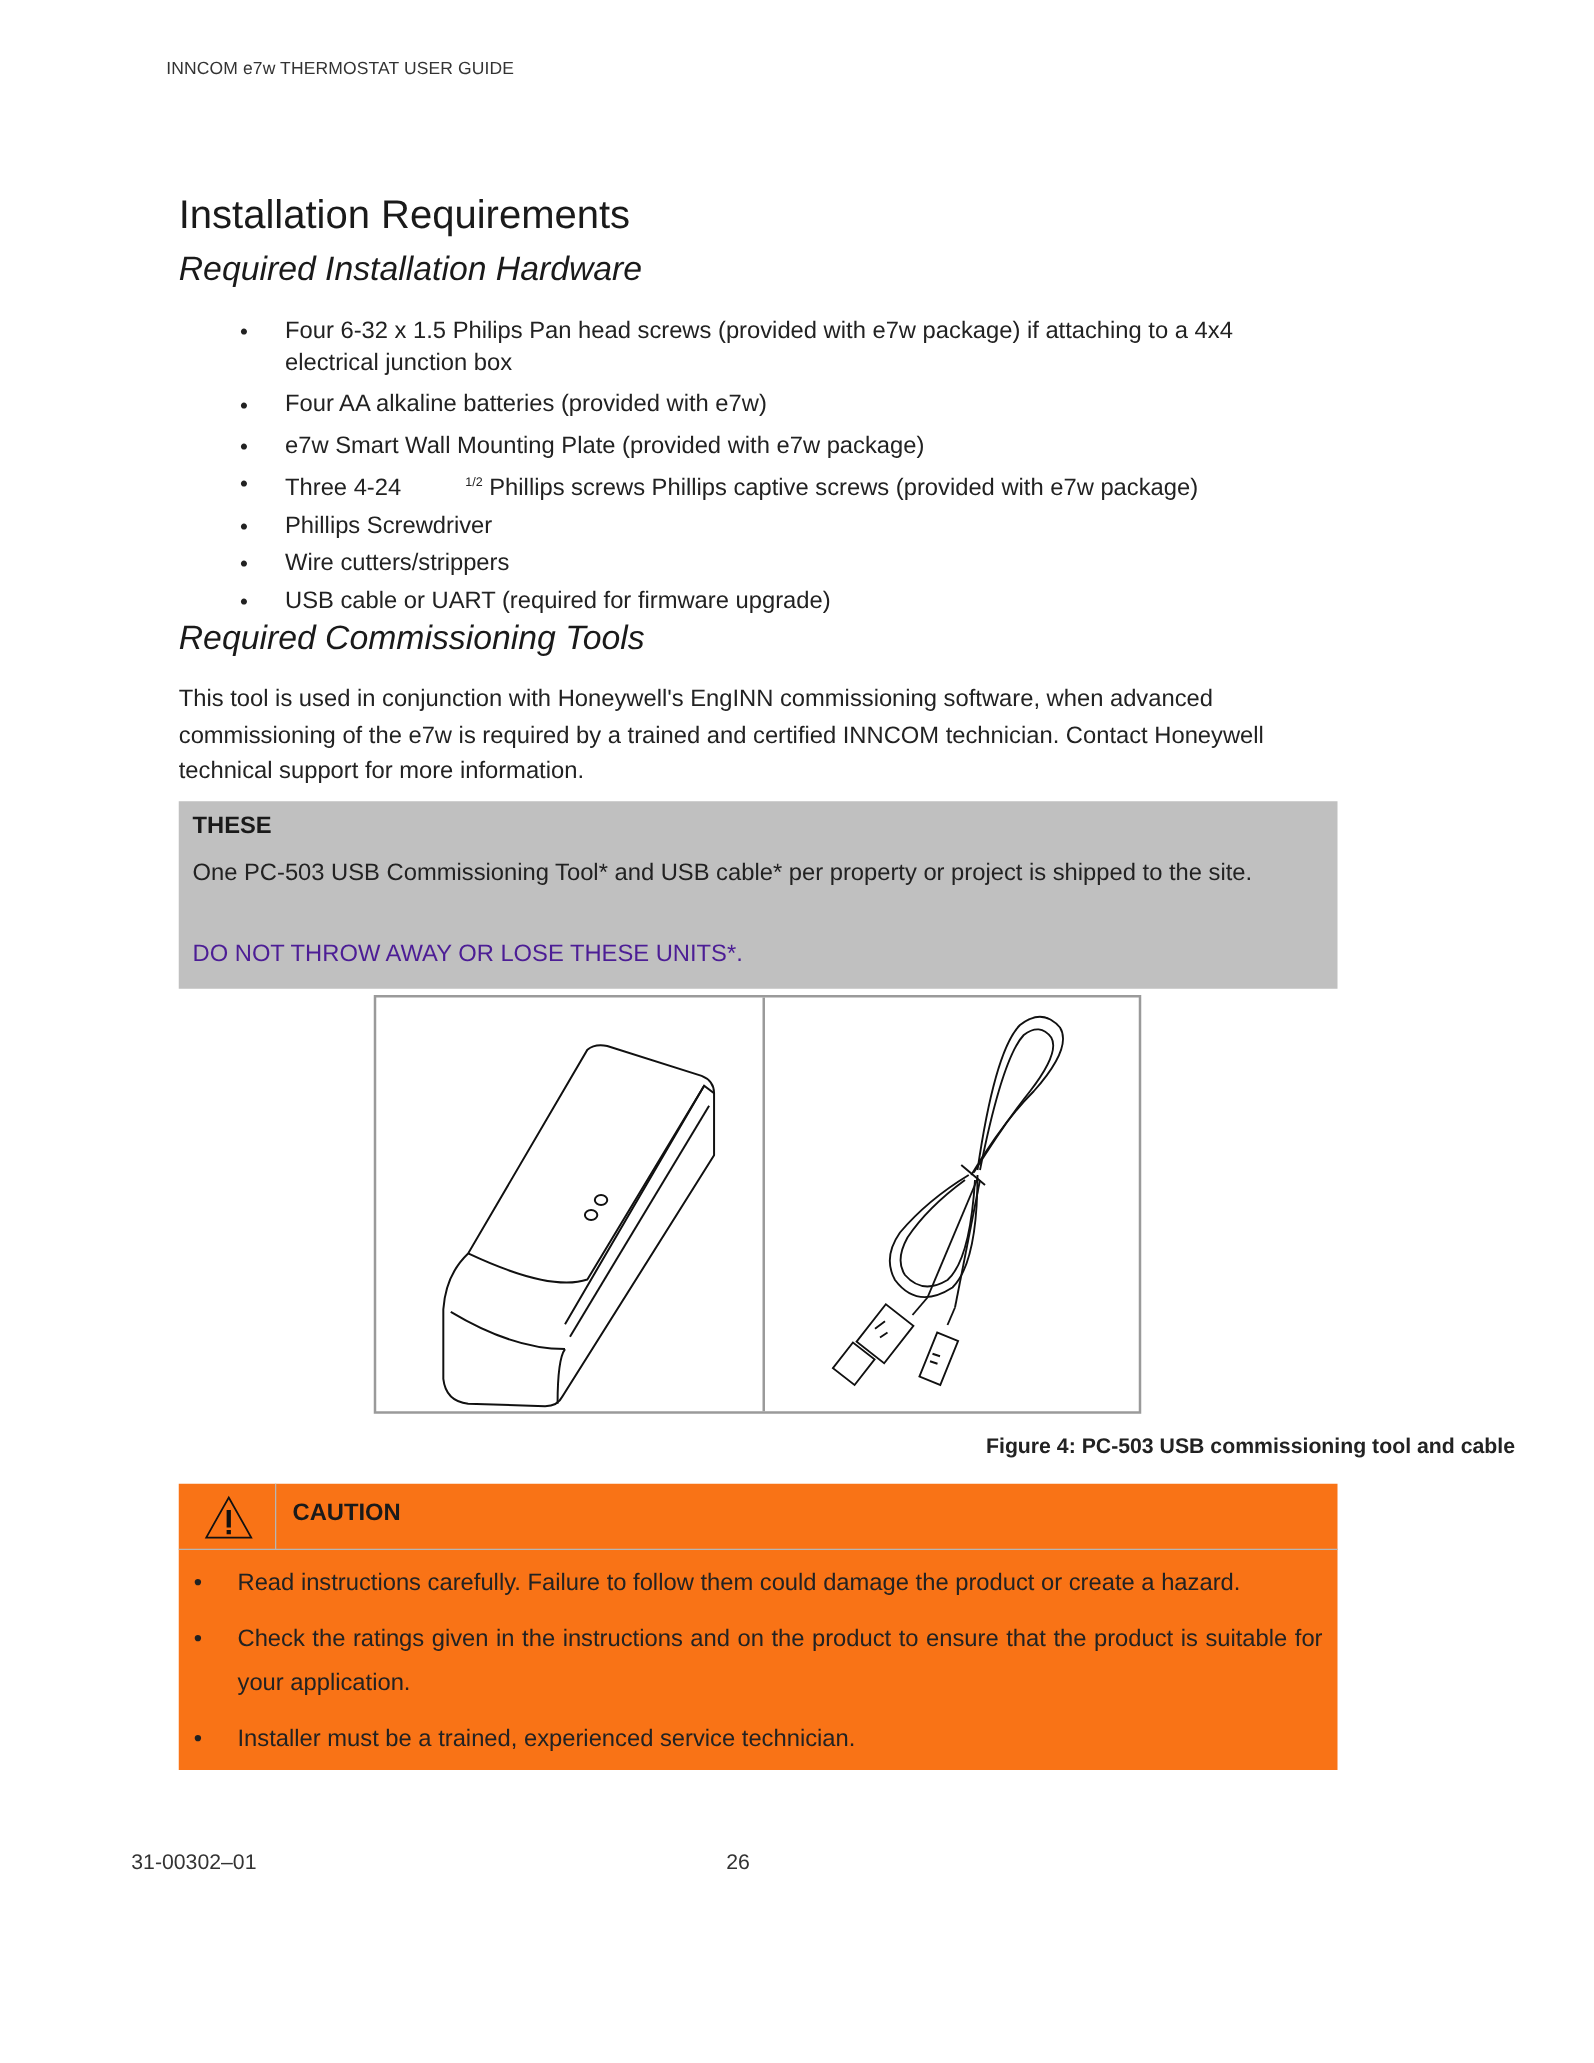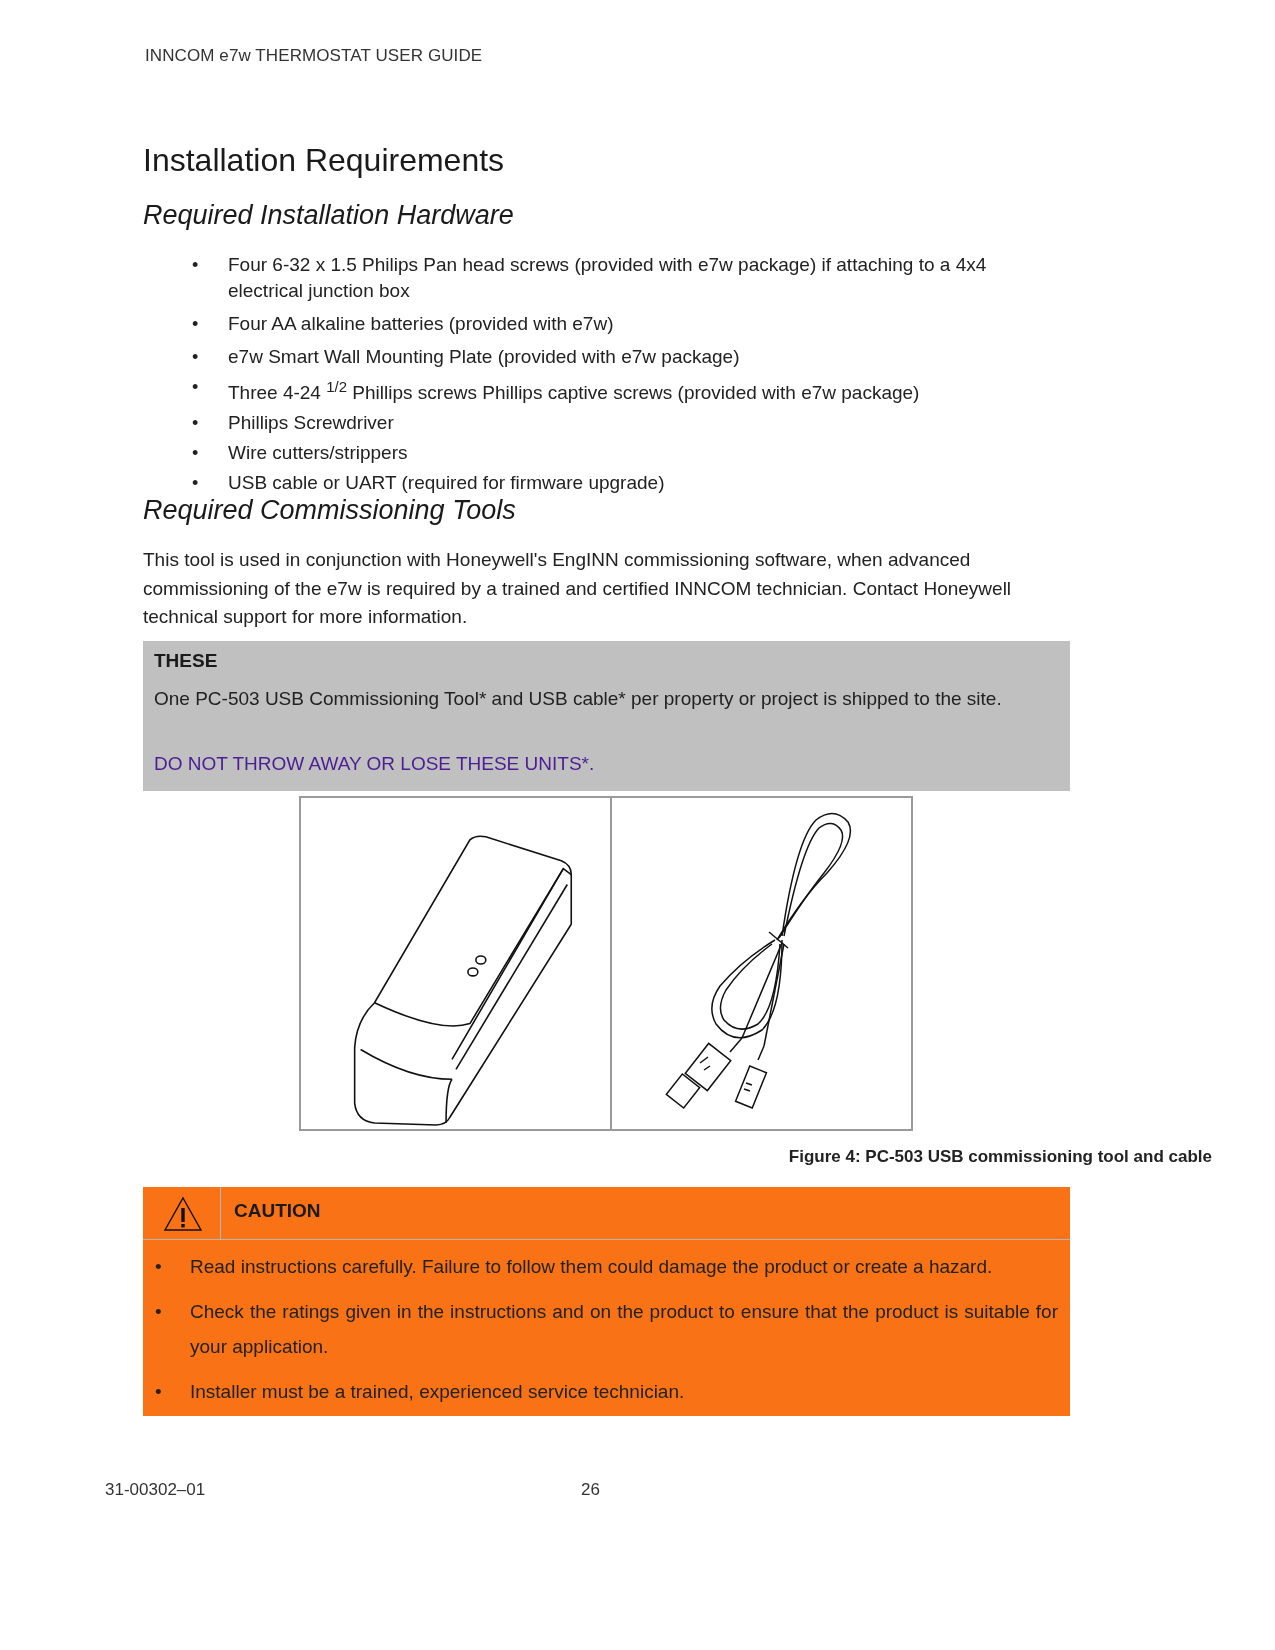--- a/index.html
+++ b/index.html
@@ -4,44 +4,44 @@
   <style>
     * { margin: 0; padding: 0; box-sizing: border-box; }
     html, body { width: 1275px; height: 1650px; background: #ffffff; }
     body {
       position: relative;
       font-family: "Liberation Sans", "DejaVu Sans", sans-serif;
       color: #1a1a1a;
       overflow: hidden;
     }
     .page-header {
-      position: absolute; left: 145px; top: 46px;
-      font-size: 17px; color: #333333; letter-spacing: 0.1px;
+      position: absolute; left: 133px; top: 46px;
+      font-size: 14px; color: #333333; letter-spacing: 0.1px;
     }
     .h1 {
-      position: absolute; left: 143px; top: 142px;
+      position: absolute; left: 143px; top: 153px;
       font-size: 32px; font-weight: normal; color: #1a1a1a;
     }
     .h2 {
       position: absolute; left: 143px;
       font-size: 27px; font-weight: normal; color: #1a1a1a; font-style: italic;
     }
     .h2.hw { top: 200px; }
     .h2.ct { top: 495px; }
 
     .bullets {
       position: absolute; left: 188px; top: 252px; width: 800px;
       list-style: none; font-size: 19px; color: #222222;
     }
     .bullets li { position: relative; padding-left: 40px; line-height: 26px; margin-bottom: 4px; }
     .bullets li.gap { margin-bottom: 7px; }
     .bullets li .dot {
       position: absolute; left: 4px; top: 0; font-size: 18px;
     }
-    .bullets sup { font-size: 15px; vertical-align: 7px; }
+    .bullets sup { font-size: 10px; vertical-align: 7px; margin-left: 46px; }
 
     .para {
       position: absolute; left: 143px; top: 546px; width: 900px;
       font-size: 19px; line-height: 28.5px; color: #222222;
     }
 
     .note {
       position: absolute; left: 143px; top: 641px; width: 927px; height: 150px;
       background: #c0c0c0;
     }

